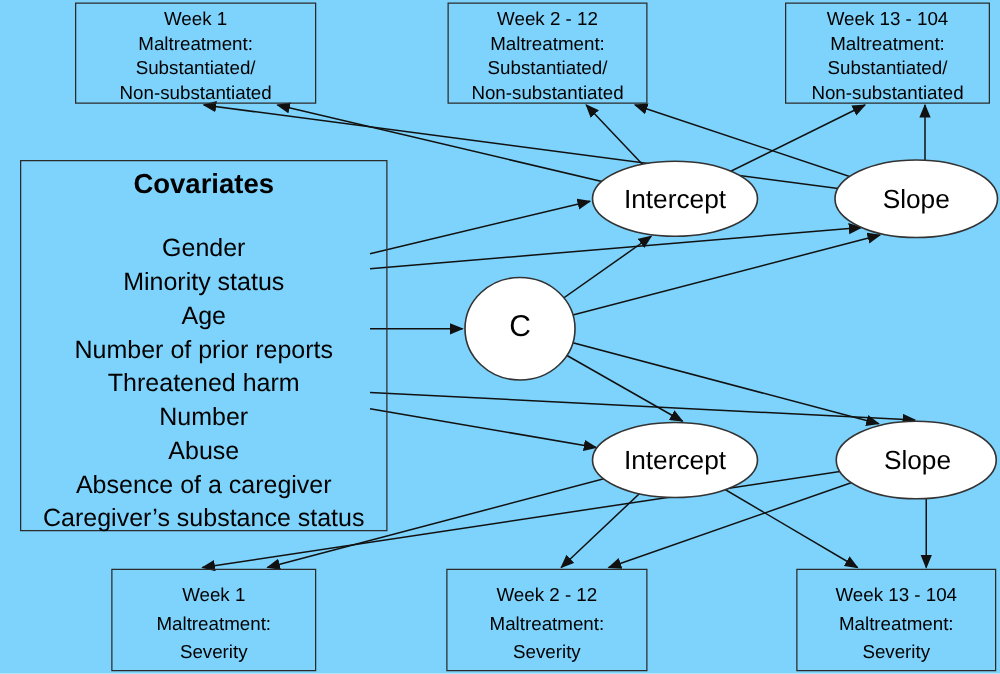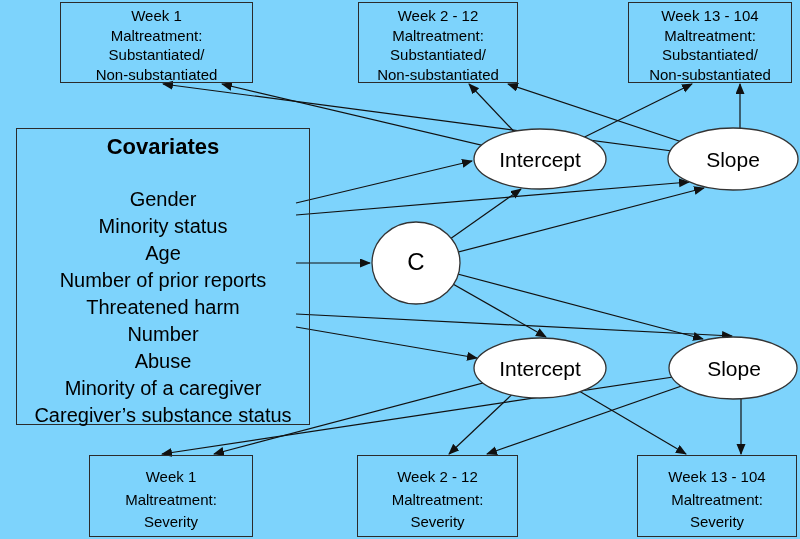--- a/index.html
+++ b/index.html
@@ -129,21 +129,21 @@
     <div class="cov-title">Covariates</div>
     <div class="cov-gap"></div>
     <div>
       <div class="cov-item">Gender</div>
       <div class="cov-item">Minority status</div>
       <div class="cov-item">Age</div>
       <div class="cov-item">Number of prior reports</div>
       <div class="cov-item">Threatened harm</div>
       <div class="cov-item">Number</div>
       <div class="cov-item">Abuse</div>
-      <div class="cov-item">Minority of a caregiver</div>
+      <div class="cov-item">Absence of a caregiver</div>
       <div class="cov-item">Caregiver’s substance status</div>
     </div>
   </div>
 
   <div class="elabel" id="lbl-it">Intercept</div>
   <div class="elabel" id="lbl-st">Slope</div>
   <div class="elabel" id="lbl-c">C</div>
   <div class="elabel" id="lbl-ib">Intercept</div>
   <div class="elabel" id="lbl-sb">Slope</div>
 

